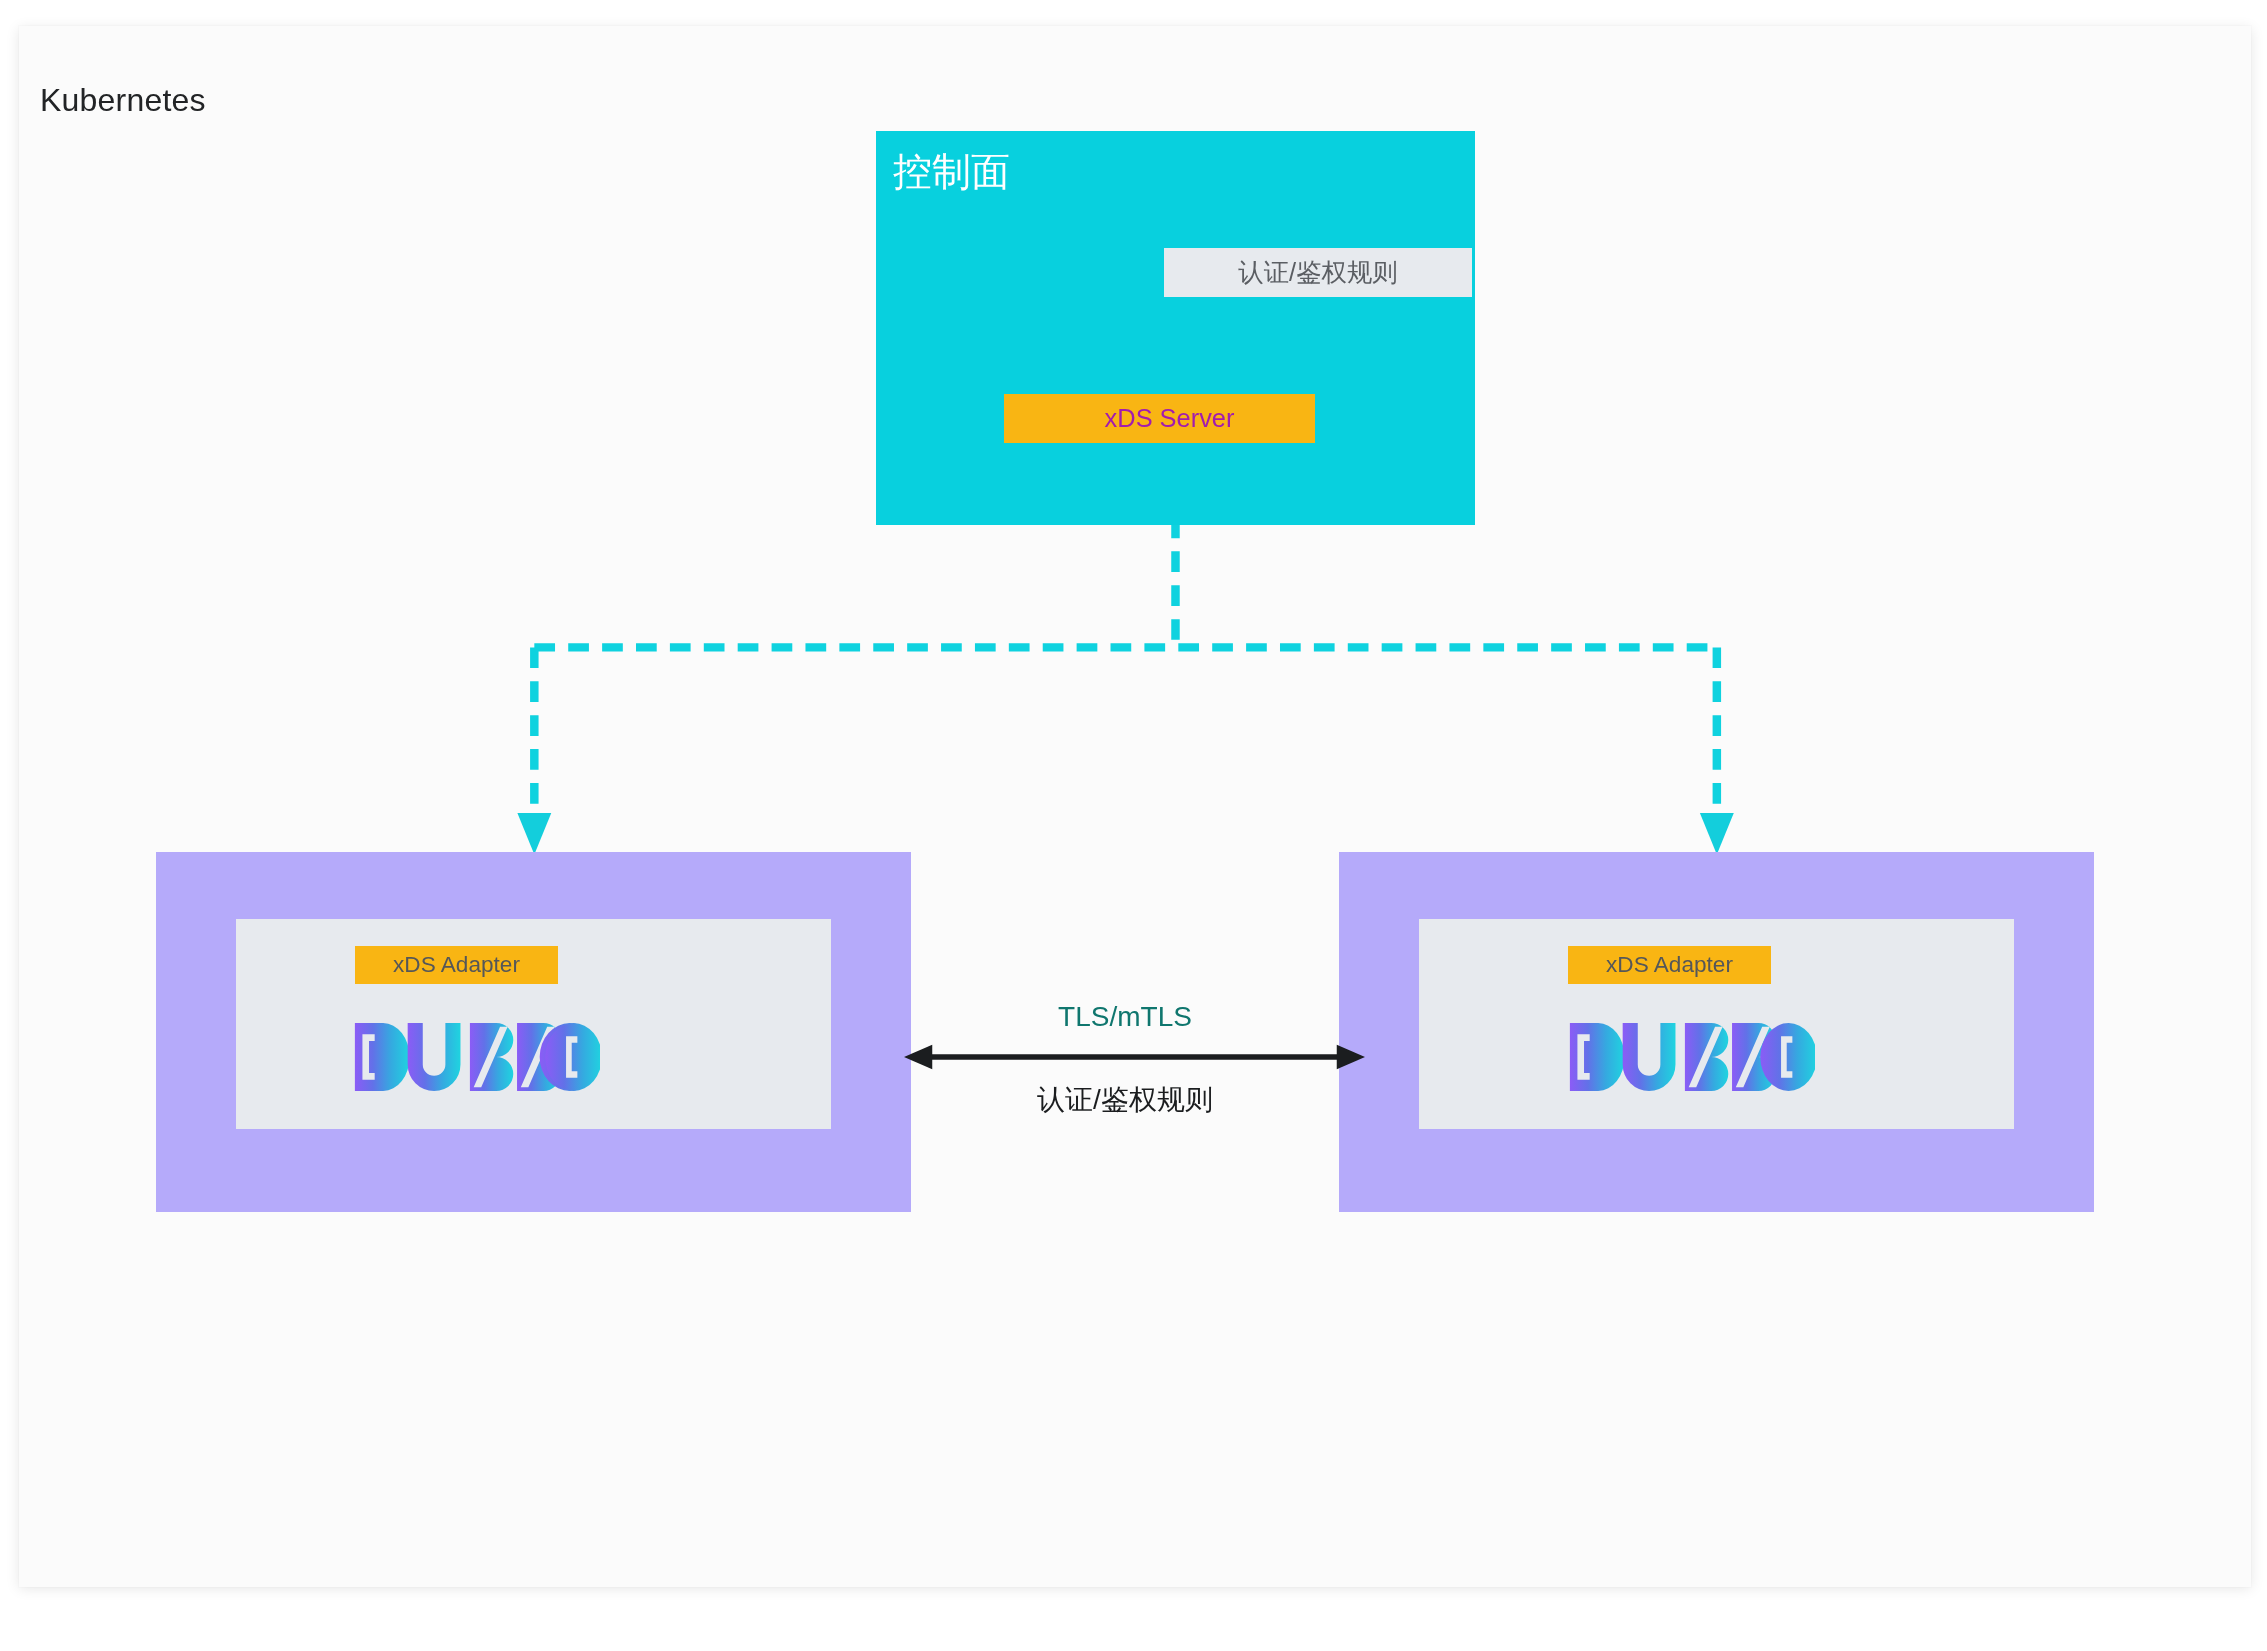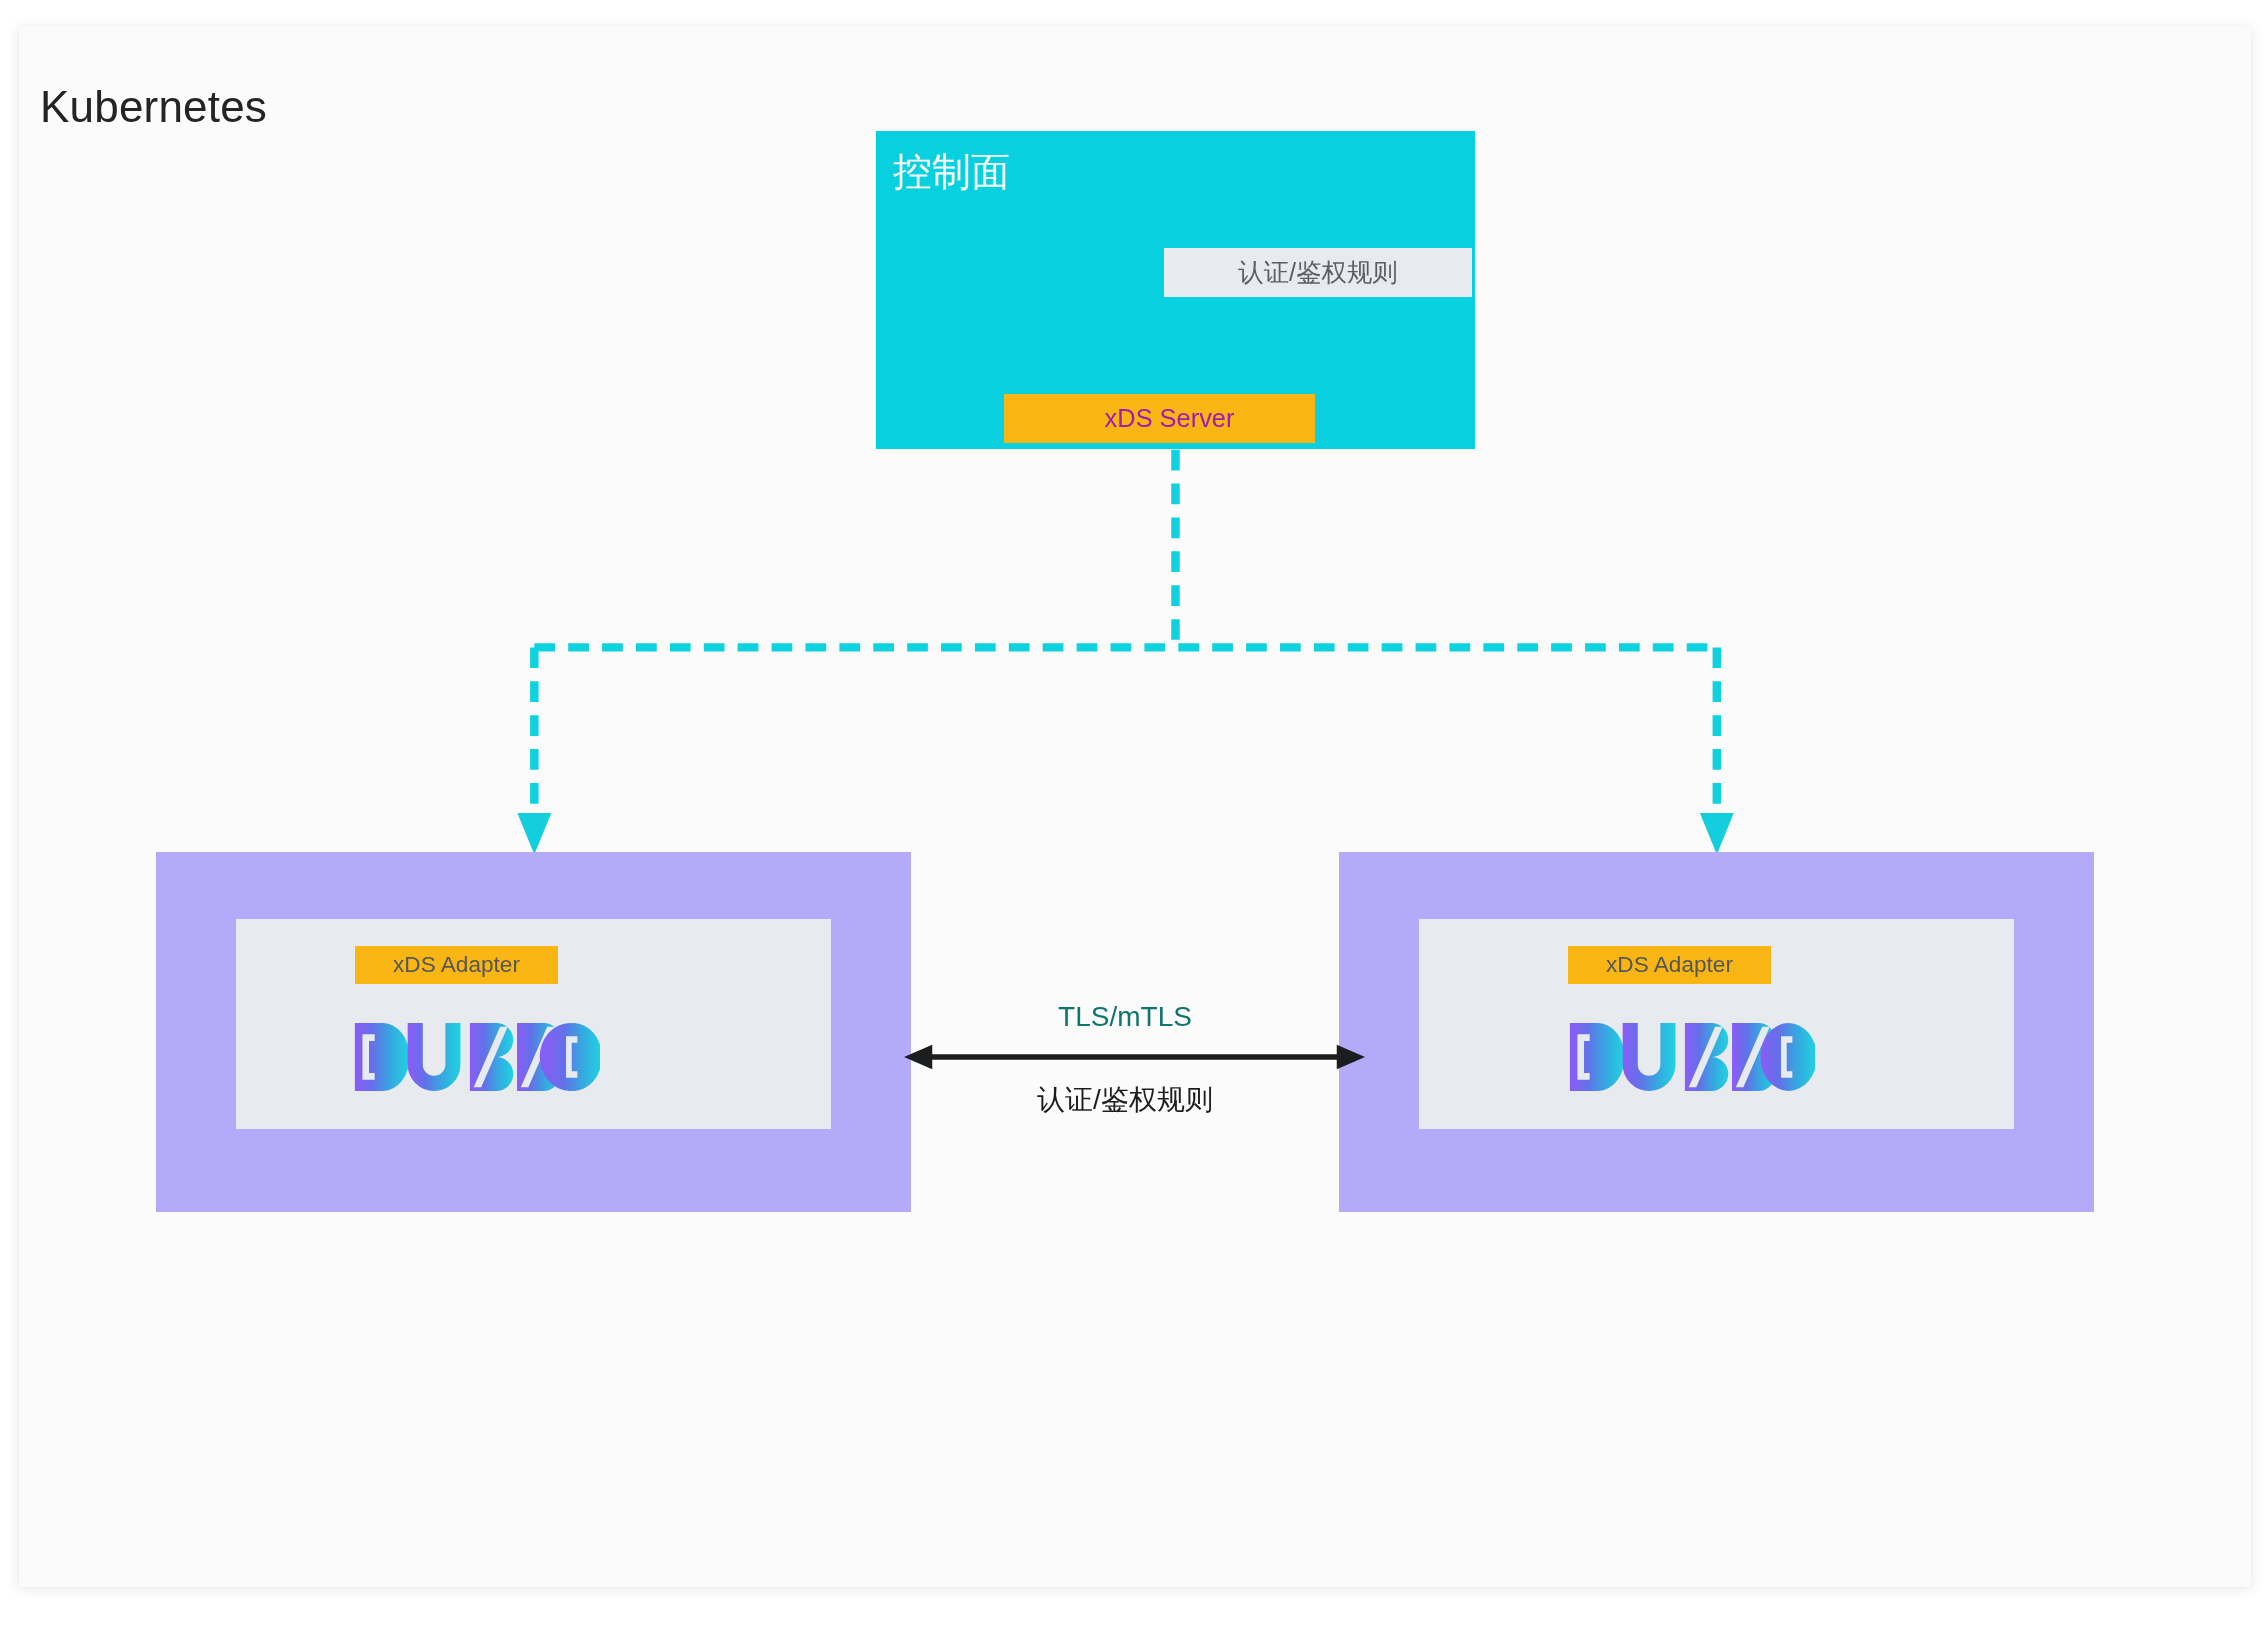--- a/index.html
+++ b/index.html
@@ -25,33 +25,33 @@
     height: 1561px;
     background: #fbfbfb;
     box-shadow: 0 1.9px 13px rgba(0,0,0,0.10), 0 0 0 0.9px rgba(0,0,0,0.015);
   }
 
   
   #page-title {
     position: absolute;
     left: 21px;
     top: 56px;
-    font-size: 44px;
+    font-size: 32px;
     color: #222426;
     letter-spacing: 0.2px;
     white-space: nowrap;
   }
 
   
   #control-plane {
     position: absolute;
     left: 857px;
     top: 105px;
     width: 599px;
-    height: 318px;
+    height: 394px;
     background: #08D0DE;
   }
 
   #control-plane-title {
     position: absolute;
     left: 17px;
     top: 21px;
     font-size: 39px;
     line-height: 1;
     color: #ffffff;

